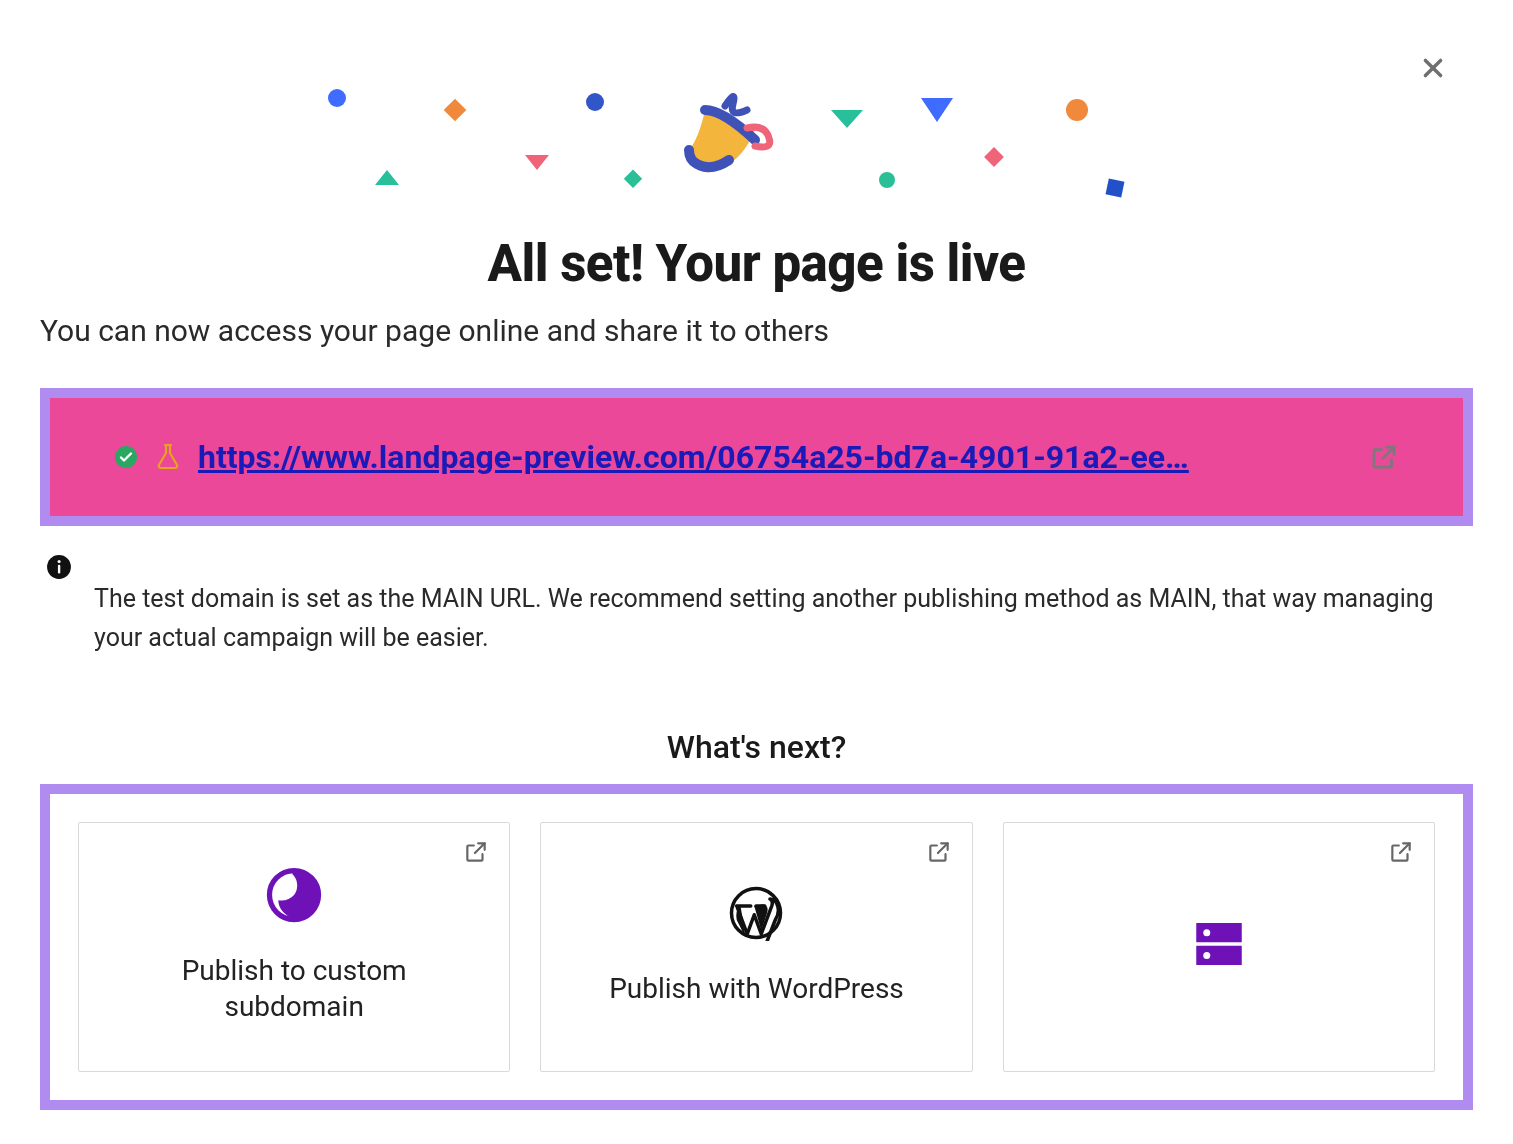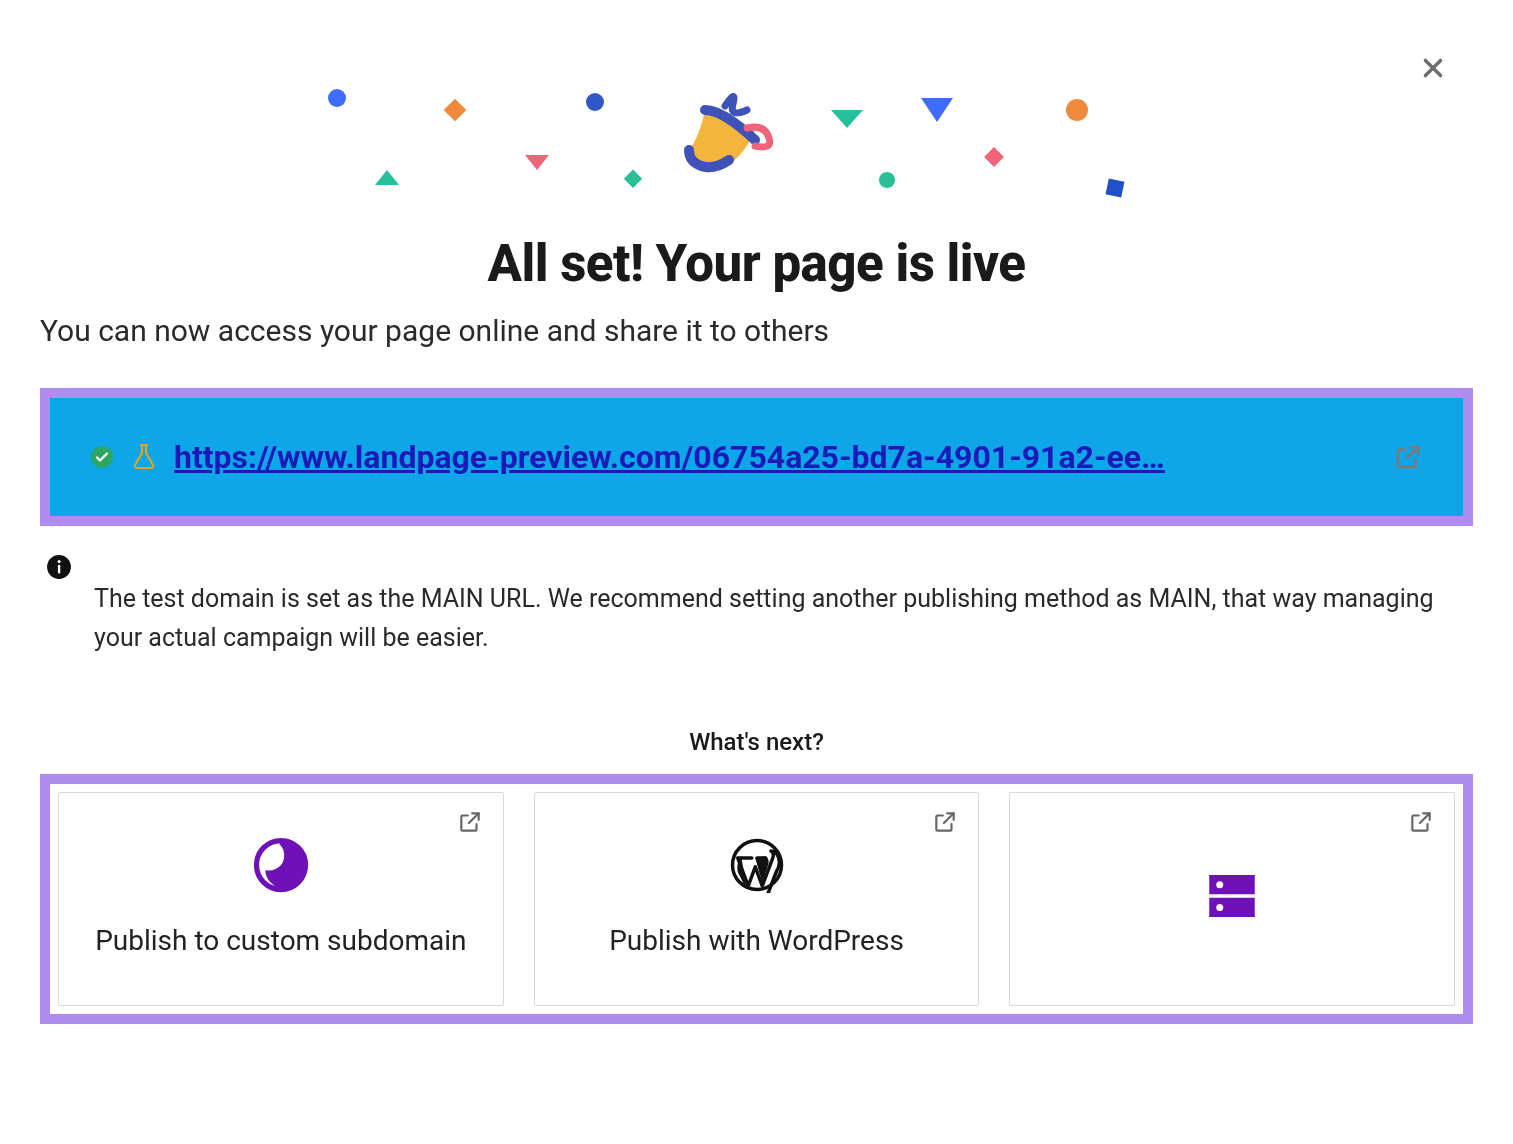--- a/index.html
+++ b/index.html
@@ -28,48 +28,48 @@
 
   h1.title{
     text-align:center;font-size:51px;font-weight:800;margin:24px 0 10px;letter-spacing:-0.5px;
   }
   p.subtitle{
     text-align:left;font-size:30px;font-weight:400;margin:20px 0 40px;color:#2a2a2a;
   }
 
   .url-box{
     border:10px solid var(--purple);
-    background:#0ea5e9;
-    padding:40px 40px;
+    background:#ec4899;
+    padding:40px 64px;
     display:flex;align-items:center;gap:18px;
     margin:0 0 20px;
   }
   .status-check{width:24px;height:24px;flex:0 0 auto;}
   .flask{width:24px;height:28px;flex:0 0 auto;}
   .url-link{
     flex:1 1 auto;
     font-size:32px;font-weight:700;
     color:var(--link);text-decoration:underline;
     white-space:nowrap;overflow:hidden;text-overflow:ellipsis;
   }
   .open-ext{width:30px;height:30px;flex:0 0 auto;color:#777;}
 
   .info-row{
     display:flex;align-items:flex-start;gap:22px;margin:22px 6px 0;
   }
   .info-dot{width:26px;height:26px;margin-top:6px;flex:0 0 auto;}
   .info-text{font-size:25px;line-height:1.55;color:#2a2a2a;margin-top:32px;}
 
   h2.next-heading{
-    text-align:center;font-size:24px;font-weight:500;margin:70px 0 18px;
+    text-align:center;font-size:32px;font-weight:500;margin:70px 0 18px;
   }
 
   .options-wrap{
     border:10px solid var(--purple);
-    padding:8px;
+    padding:28px;
     display:flex;gap:30px;
   }
   .option-card{
     flex:1 1 0;
     border:1.5px solid var(--border);background:#fff;
     position:relative;
     display:flex;flex-direction:column;align-items:center;justify-content:center;
     padding:40px 30px 46px;gap:26px;
     cursor:pointer;border-radius:2px;
   }

